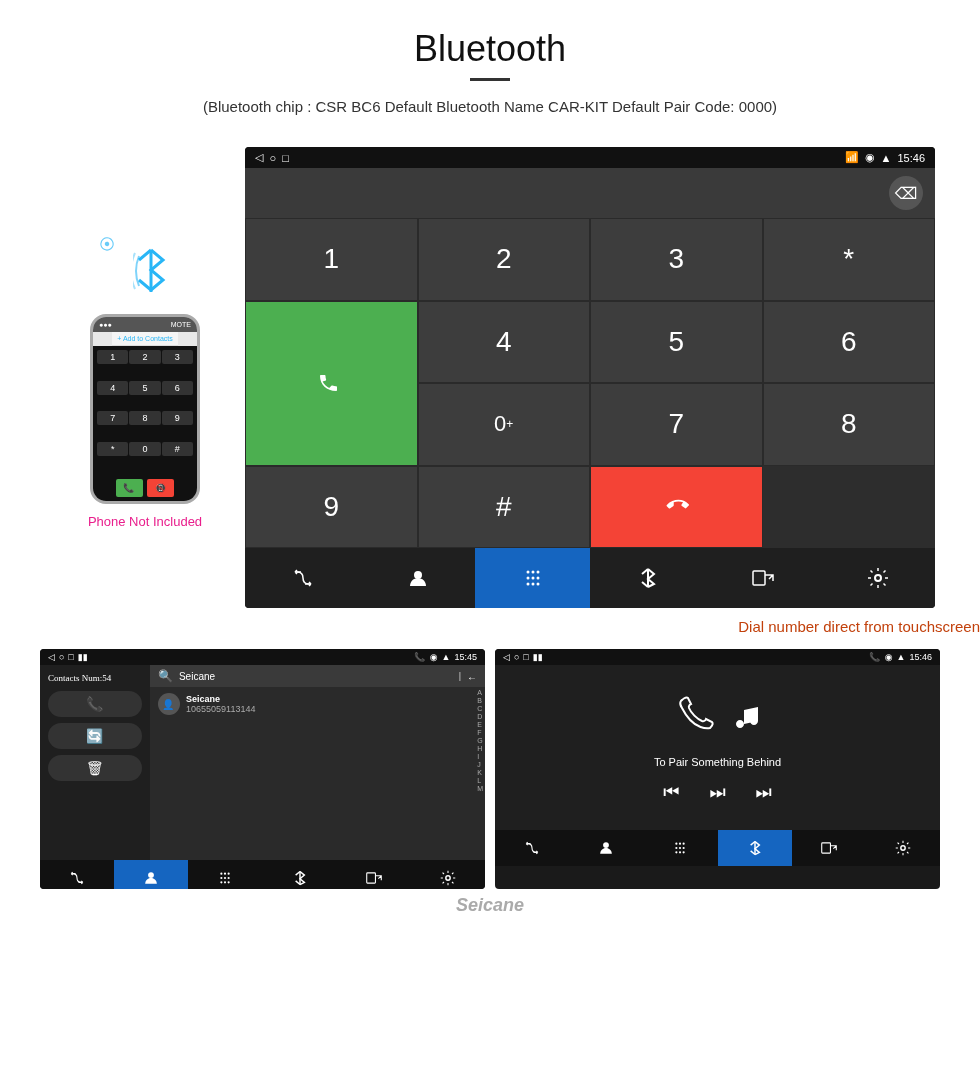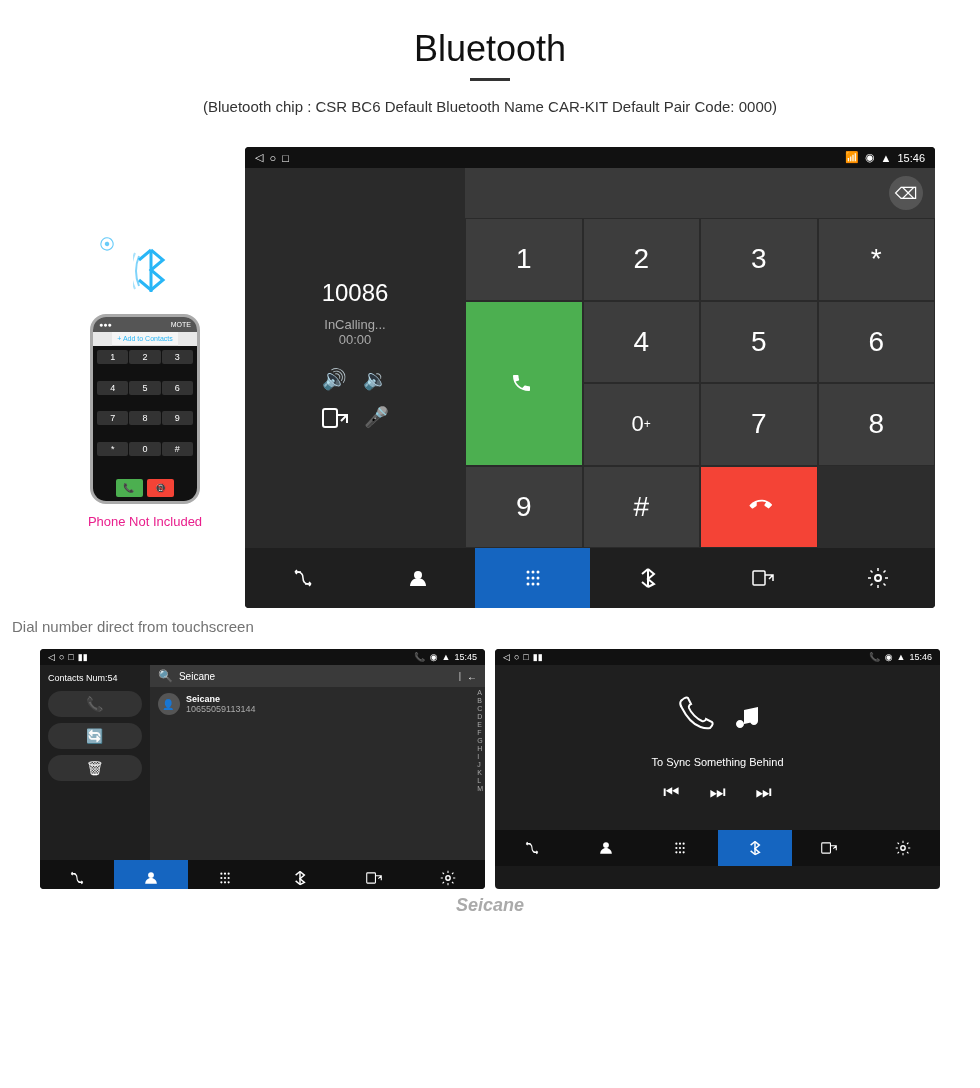--- a/index.html
+++ b/index.html
@@ -255,24 +255,24 @@
       align-items: center;
       justify-content: center;
       color: #ccc;
       font-size: 20px;
       cursor: pointer;
     }
     .nav-item.active { background: #1565c0; }
 
     
     .main-caption {
-      text-align: left;
-      margin: 10px 12px 14px;
+      text-align: right;
+      margin: 10px 0 14px;
       font-size: 15px;
-      color: #737373;
+      color: #c2410c;
     }
 
     
     .bottom-screens {
       display: flex;
       gap: 10px;
       margin: 0 40px;
     }
     .bottom-screen-wrap {
       flex: 1;
@@ -306,20 +306,21 @@
       width: 110px;
       background: #1f1f1f;
       padding: 8px;
       display: flex;
       flex-direction: column;
     }
     .contacts-num {
       color: #fff;
       font-size: 9px;
       margin-bottom: 8px;
+      font-family: Liberation Serif, serif;
     }
     .contacts-btn {
       background: #333;
       border-radius: 20px;
       color: #fff;
       font-size: 14px;
       padding: 5px;
       text-align: center;
       margin-bottom: 6px;
     }
@@ -508,38 +509,20 @@
       <div class="status-right">
         <span>📶</span>
         <span>◉</span>
         <span>▲</span>
         <span>15:46</span>
       </div>
     </div>
 
     <div class="dial-main">
 
-      <div class="dial-left-panel">
-        <div class="dial-number">10086</div>
-        <div class="dial-status">InCalling...</div>
-        <div class="dial-timer">00:00</div>
-        <div class="dial-controls">
-          <div class="dial-ctrl-btn">🔊</div>
-          <div class="dial-ctrl-btn">🔉</div>
-        </div>
-        <div class="dial-controls2">
-          <div class="dial-ctrl-btn">
-            <svg width="28" height="28" viewBox="0 0 28 28" fill="none">
-              <rect x="2" y="4" width="14" height="18" rx="2" stroke="white" stroke-width="2"></rect>
-              <path d="M16 10 L26 10 L26 18 M26 10 L20 16" stroke="white" stroke-width="2" fill="none"></path>
-            </svg>
-          </div>
-          <div class="dial-ctrl-btn">🎤</div>
-        </div>
-      </div>
 
       <div class="dial-right-panel">
         <div class="dial-input-row">
           <span class="dial-input-num"></span>
           <div class="dial-backspace">⌫</div>
         </div>
         <div class="numpad-grid">
 
           <div class="numpad-key">1</div>
           <div class="numpad-key">2</div>
@@ -760,21 +743,21 @@
       <div class="music-main">
         <div class="music-icon-area">
 
           <svg width="50" height="50" viewBox="0 0 50 50" fill="none">
             <path d="M8 8C8 8 12 4 14 6L17 12C17 12 14 13 15 16C17 21 23 27 28 29C31 30 32 27 32 27L38 30C40 32 36 36 36 36C36 36 20 40 8 16C4 10 8 8 8 8Z" stroke="white" stroke-width="2" fill="none"></path>
           </svg>
           <svg width="30" height="30" viewBox="0 0 30 30" fill="white">
             <path d="M12 22V8l14-3v14M12 22c0 2.2-1.8 4-4 4s-4-1.8-4-4 1.8-4 4-4 4 1.8 4 4zM26 19c0 2.2-1.8 4-4 4s-4-1.8-4-4 1.8-4 4-4 4 1.8 4 4z"></path>
           </svg>
         </div>
-        <div class="music-song-name">To Sync Something Behind</div>
+        <div class="music-song-name">To Pair Something Behind</div>
         <div class="music-controls">
           <div class="music-ctrl">⏮</div>
           <div class="music-ctrl">⏭</div>
           <div class="music-ctrl">⏭</div>
         </div>
       </div>
 
       <div class="music-nav">
         <div class="nav-item" style="font-size:13px;">
           <svg width="16" height="16" viewBox="0 0 22 22" fill="none">

